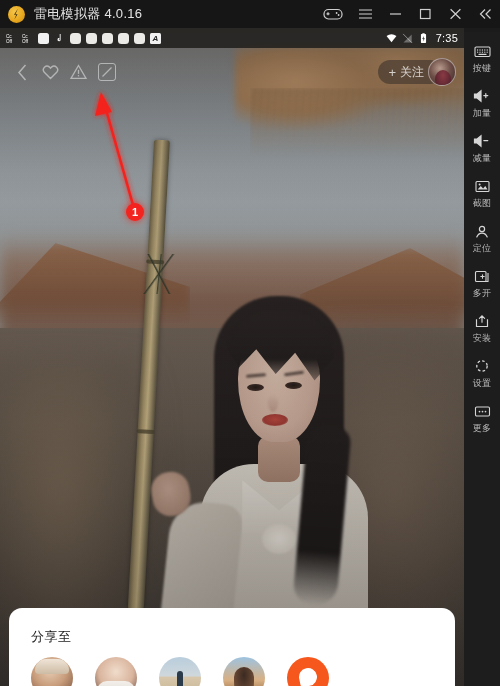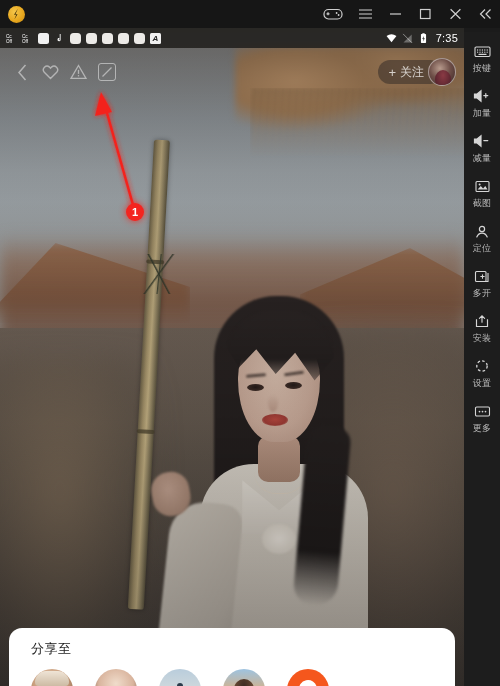--- a/index.html
+++ b/index.html
@@ -284,24 +284,24 @@
   .badge-one {
     position: absolute; left: 126px; top: 175px;
     width: 18px; height: 18px; border-radius: 50%;
     background: #f3241f; color: #fff;
     font-size: 11px; line-height: 18px; text-align: center; font-weight: bold;
     box-shadow: 0 0 7px rgba(243,36,31,.85);
   }
 
   
   .share-sheet {
-    position: absolute; left: 9px; bottom: 0; width: 446px; height: 58px;
+    position: absolute; left: 9px; bottom: 0; width: 446px; height: 78px;
     background: #ffffff;
     border-radius: 13px 13px 0 0;
-    padding: 12px 0 0 22px;
+    padding: 20px 0 0 22px;
     overflow: hidden;
   }
   .share-title { color: #1c1c1c; font-size: 13px; letter-spacing: .5px; }
   .share-row { display: flex; align-items: center; gap: 22px; margin-top: 11px; }
   .share-av {
     width: 42px; height: 42px; border-radius: 50%; flex: none; overflow: hidden; position: relative;
   }
   .av1 { background: radial-gradient(circle at 45% 30%, #e8cdb4 0%, #c89d7c 45%, #6b4430 100%); }
   .av1::after { content:""; position:absolute; left:4px; top:2px; width:34px; height:15px;
     background: linear-gradient(180deg,#efe4d6,#cdbba4); border-radius: 17px 17px 6px 6px; }
@@ -342,20 +342,21 @@
   .tool-ico { height: 18px; display: flex; align-items: center; justify-content: center; color: #d6d6d6; }
   .tool-lbl { font-size: 9px; color: #b9b9b9; margin-top: 2px; letter-spacing: .2px; }
 </style>
 </head>
 <body>
 
 <div id="app">
 
   <div class="titlebar">
     <div class="logo"></div>
+    <div class="app-title">雷电模拟器 4.0.16</div>
 
     <div class="tb-right">
       <div class="tb-btn wide">
         <svg width="20" height="14" viewBox="0 0 20 14" fill="none" stroke="currentColor" stroke-width="1.2">
           <rect x="1" y="2.5" width="18" height="9.5" rx="4.5"></rect>
           <path d="M5 5.3v3M3.5 6.8h3"></path>
           <circle cx="13.6" cy="6" r=".9" fill="currentColor" stroke="none"></circle>
           <circle cx="15.6" cy="8" r=".9" fill="currentColor" stroke="none"></circle>
         </svg>
       </div>

